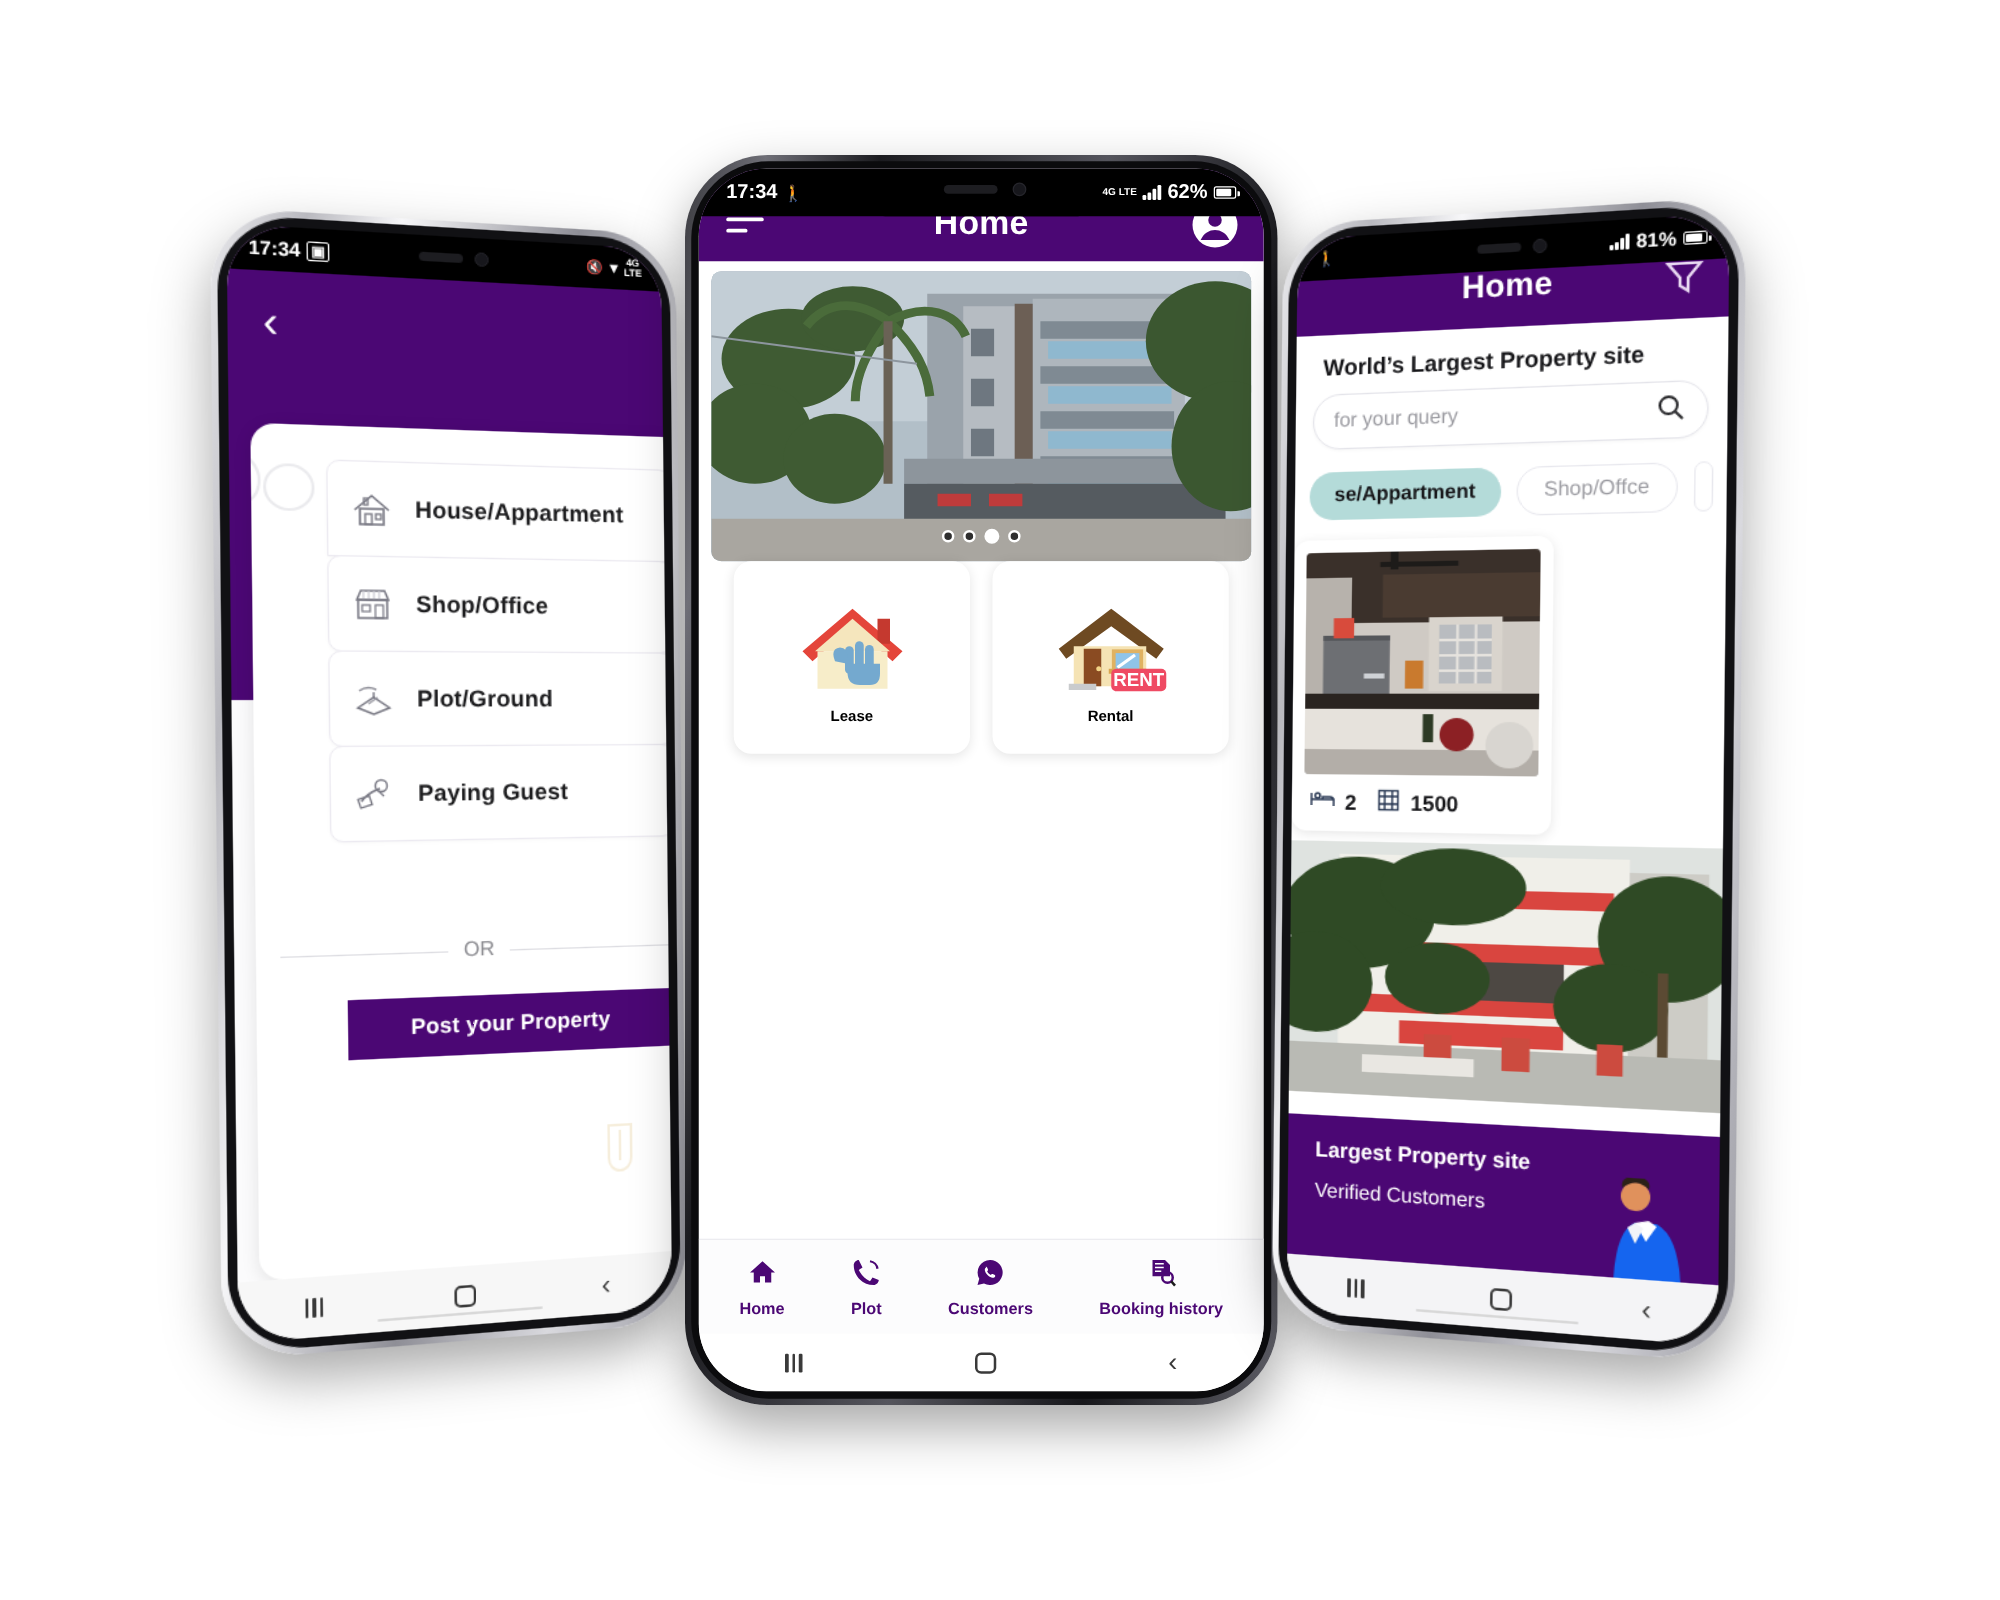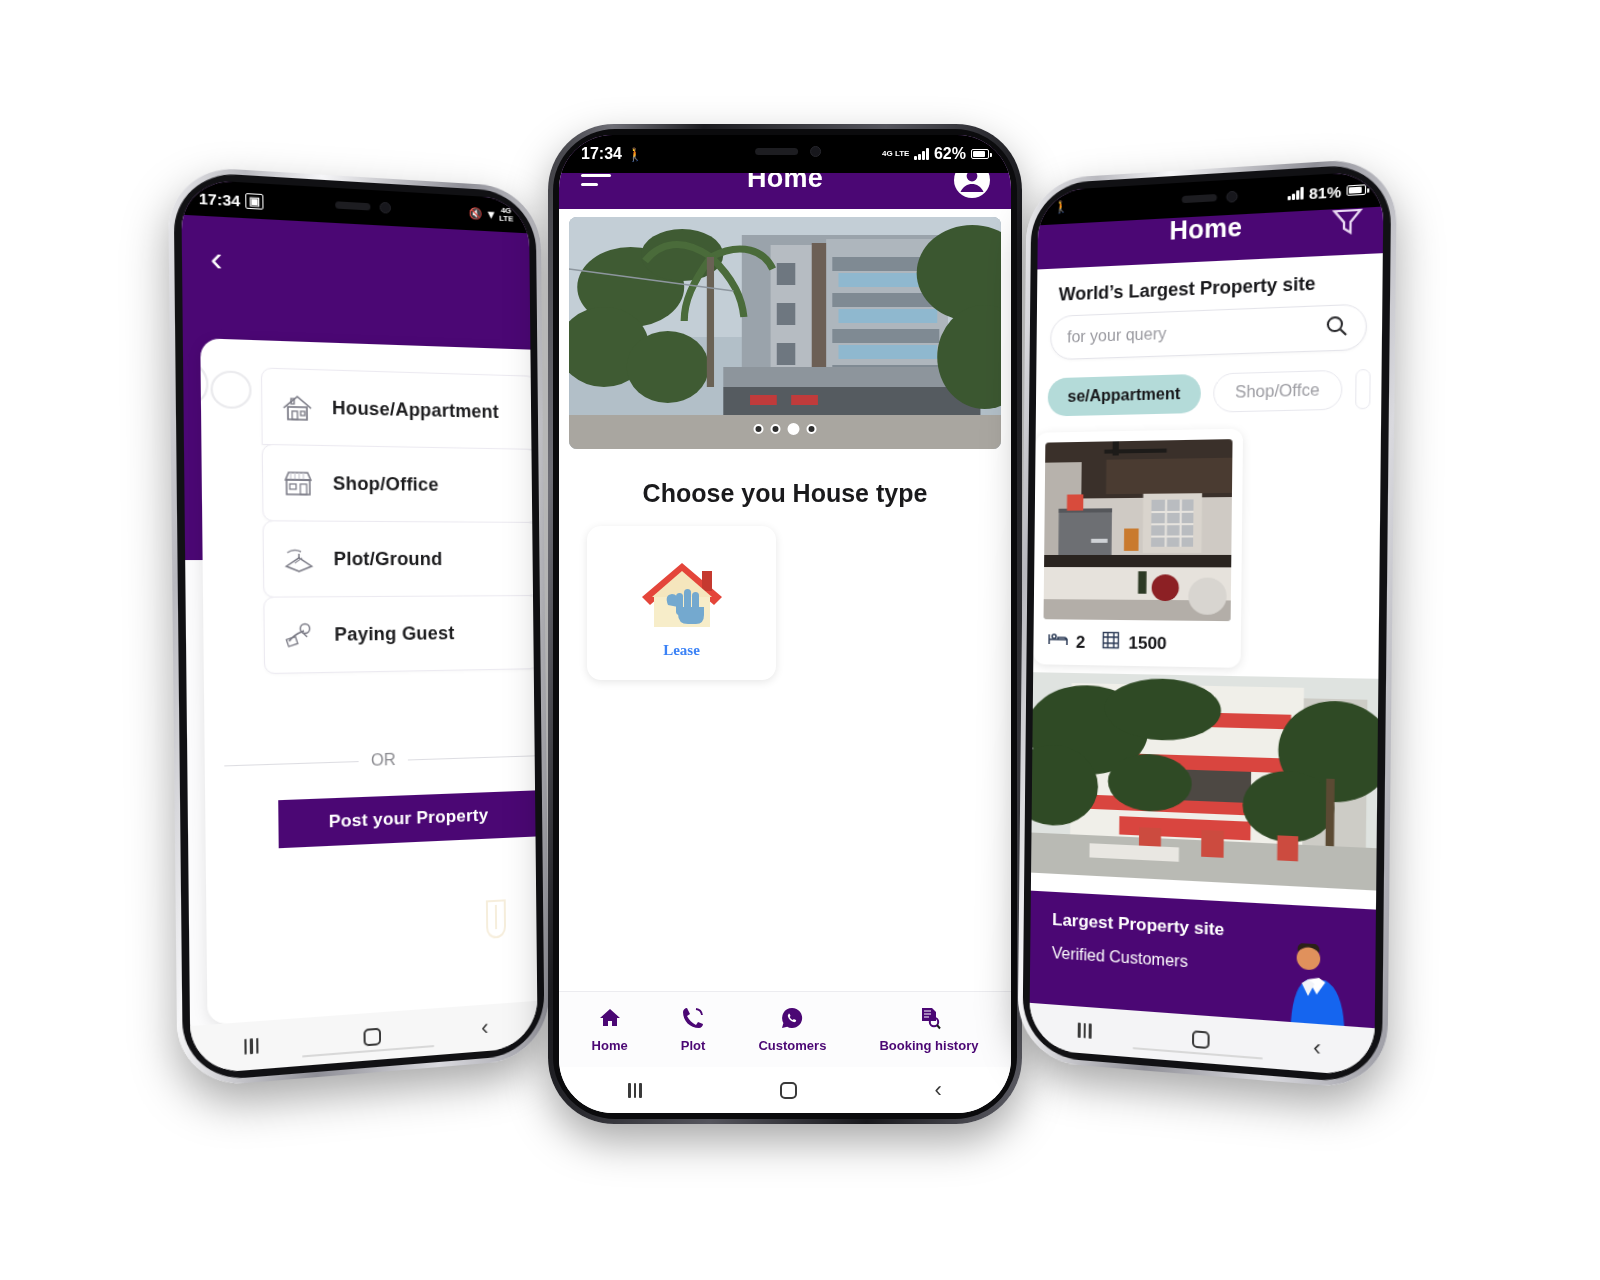--- a/index.html
+++ b/index.html
@@ -177,21 +177,21 @@
     display: grid; grid-template-columns: 1fr 1fr; gap: 18px;
     padding: 0 28px;
   }
   .type-card {
     background: #fff; border-radius: 14px; height: 154px;
     box-shadow: 0 2px 9px rgba(0,0,0,.10);
     display: flex; flex-direction: column; align-items: center; justify-content: center;
     gap: 2px; position: relative;
   }
   .type-card .ico { height: 92px; display:flex; align-items:center; justify-content:center;}
-  .type-card .lbl { font-size: 15px; font-weight: bold; color: #3b82f6; font-family: Liberation Serif, serif; }
+  .type-card .lbl { font-size: 12px; font-weight: bold; color: #000000; }
 
   .bottom-nav {
     position: absolute; left: 0; right: 0; bottom: 46px; height: 76px;
     background: #fcfcfd; border-top: 1px solid #ececf0;
     display: flex; align-items: center; justify-content: space-around;
     padding: 0 6px;
   }
   .bn-item { display: flex; flex-direction: column; align-items: center; gap: 4px; color: var(--purple); }
   .bn-item .lbl { font-size: 13px; font-weight: 600; }
   #phone-center .navbar-android { height: 46px; background: #fff; }
@@ -464,21 +464,20 @@
           </svg>
           <div class="dots">
             <b></b>
             <b></b>
             <b class="on"></b>
             <b></b>
           </div>
         </div>
       </div>
 
-      <div class="section-title">Choose you House type</div>
 
       <div class="type-grid">
 
         <div class="type-card">
           <span class="ico">
             <svg width="92" height="82" viewBox="0 0 92 82">
               <path d="M46 10 L86 44 L78 52 L46 24 L14 52 L6 44 Z" fill="#e4453a"></path>
               <rect x="66" y="18" width="10" height="20" fill="#c5392f"></rect>
               <path d="M18 44 H74 V74 H18 Z" fill="#f7edc9"></path>
               <path d="M46 18 L76 44 H16 Z" fill="#f5e6bd"></path>
@@ -486,20 +485,37 @@
                 <rect x="40" y="40" width="7" height="22" rx="3.5"></rect>
                 <rect x="48" y="36" width="7" height="26" rx="3.5"></rect>
                 <rect x="56" y="39" width="7" height="23" rx="3.5"></rect>
                 <path d="M32 52 q-4 -10 4 -11 q6 0 6 8 v12 q0 10 10 10 h8 q8 0 8-9 v-8 h-26z"></path>
               </g>
             </svg>
           </span>
           <span class="lbl">Lease</span>
         </div>
 
+        <div class="type-card">
+          <span class="ico">
+            <svg width="96" height="82" viewBox="0 0 96 82">
+              <path d="M48 10 L90 42 L84 50 L48 24 L12 50 L6 42 Z" fill="#6e4a22"></path>
+              <rect x="18" y="40" width="58" height="32" fill="#f5e3b4"></rect>
+              <rect x="26" y="42" width="14" height="30" fill="#8a4b22"></rect>
+              <circle cx="38" cy="58" r="2" fill="#f2d487"></circle>
+              <rect x="50" y="44" width="22" height="16" fill="#8fc4e8" stroke="#e0b262" stroke-width="3"></rect>
+              <path d="M53 57 l14-10" stroke="#fff" stroke-width="2.6"></path>
+              <rect x="46" y="58" width="30" height="4" fill="#d9a64f"></rect>
+              <rect x="14" y="70" width="22" height="5" fill="#c9cbcd"></rect>
+              <rect x="48" y="58" width="44" height="18" rx="4" fill="#ef4a63"></rect>
+              <text x="70" y="72" text-anchor="middle" font-family="'Liberation Sans',sans-serif" font-size="15" font-weight="bold" fill="#ffffff">RENT</text>
+            </svg>
+          </span>
+          <span class="lbl">Rental</span>
+        </div>
 
 
 
       </div>
 
       <div class="bottom-nav">
         <div class="bn-item">
           <span>
             <svg width="24" height="24" viewBox="0 0 24 24" fill="#4B0774">
                 <path d="M12 3 L22 12h-3v8h-5v-5h-4v5H5v-8H2z"></path>

